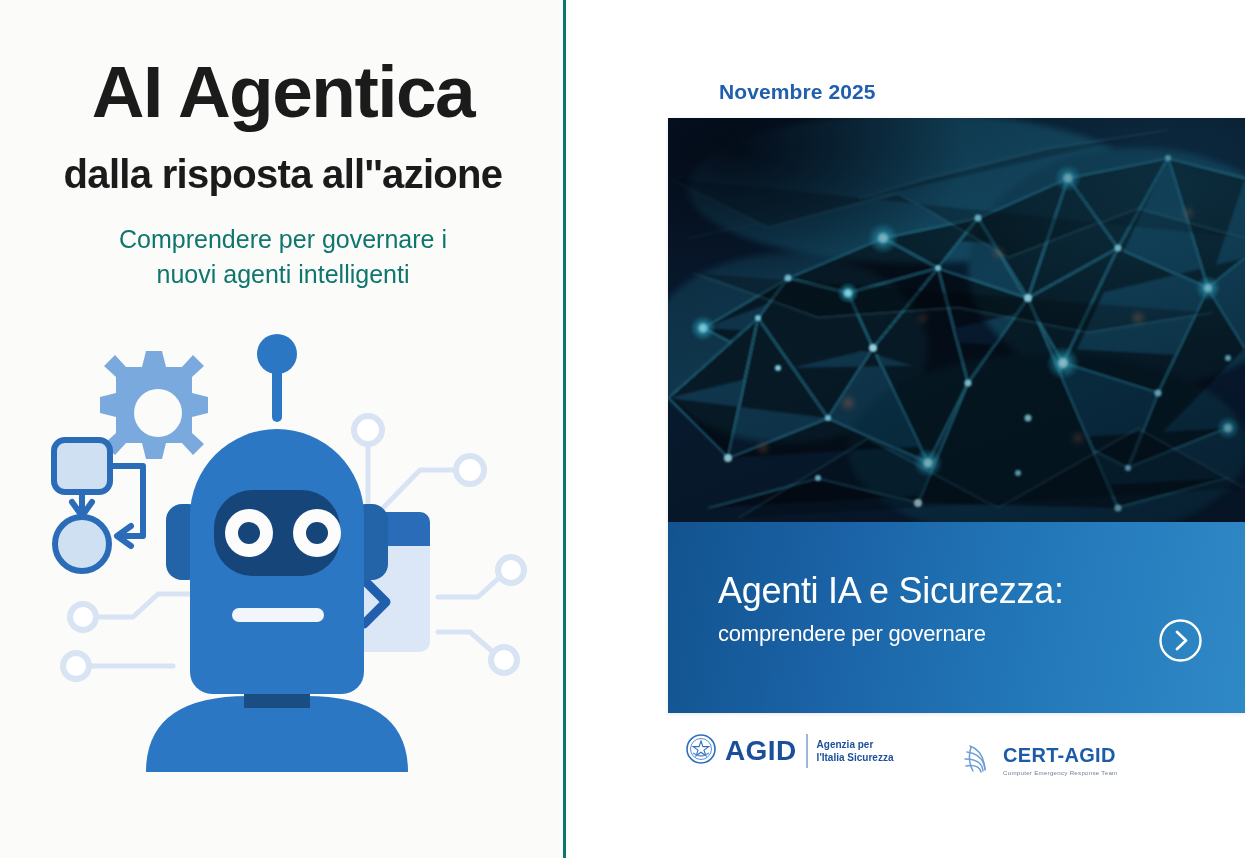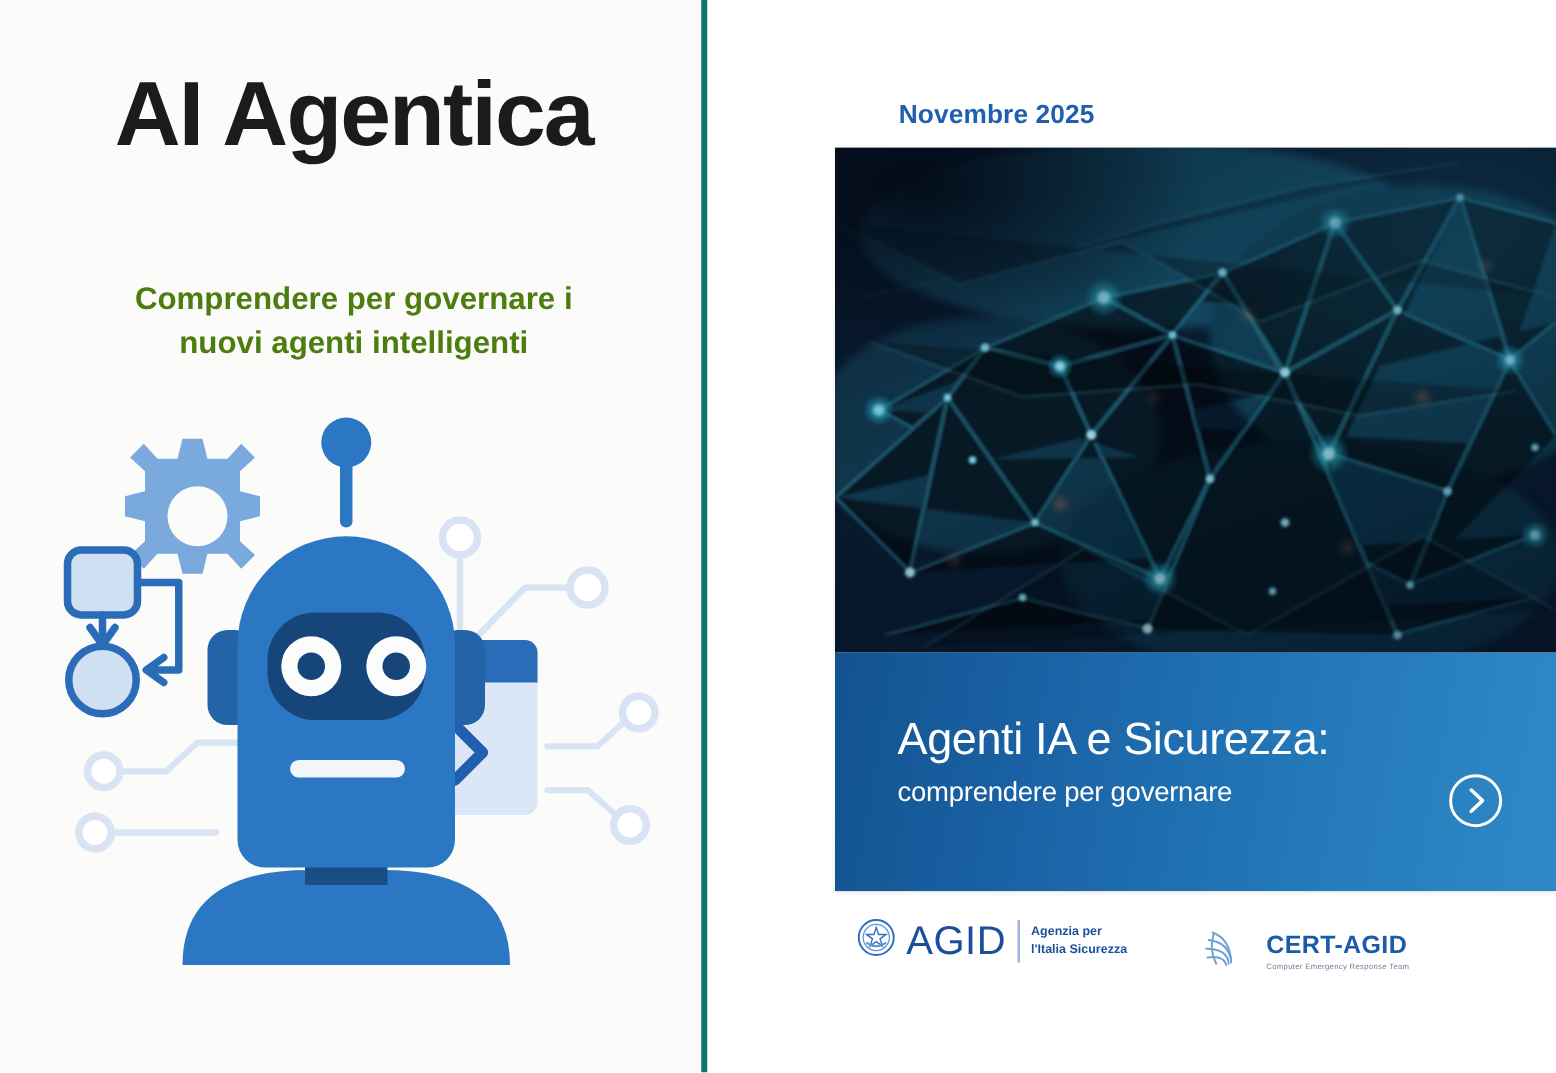--- a/index.html
+++ b/index.html
@@ -9,38 +9,38 @@
     font-family: "Liberation Sans", sans-serif;
     overflow: hidden;
   }
   .page { position: relative; width: 1245px; height: 858px; background: #ffffff; }
 
   
   .left-panel {
     position: absolute; left: 0; top: 0;
     width: 566px; height: 858px;
     background: #fbfbfa;
-    border-right: 5px solid #0f766e;
+    border-right: 3px solid #0f766e;
   }
   .hero-title {
     position: absolute; left: 0; top: 55px; width: 566px;
     text-align: center;
     font-size: 73px; font-weight: 700; letter-spacing: -1.5px;
     color: #1b1b1b; line-height: 1.02;
   }
   .hero-subtitle {
     position: absolute; left: 0; top: 152px; width: 566px;
     text-align: center;
     font-size: 40px; font-weight: 700; letter-spacing: -0.7px;
     color: #1b1b1b; line-height: 1.1;
   }
   .hero-desc {
     position: absolute; left: 0; top: 222px; width: 566px;
     text-align: center;
-    font-size: 25px; font-weight: 700; color: #4d7c0f;
+    font-size: 25px; font-weight: 400; color: #0f766e;
     line-height: 1.38;
   }
   .illustration {
     position: absolute; left: 38px; top: 312px;
     width: 500px; height: 460px;
   }
 
   
   .right-panel {
     position: absolute; left: 566px; top: 0;
@@ -87,36 +87,37 @@
     letter-spacing: -0.2px;
   }
   .band-arrow {
     position: absolute; right: 42px; top: 96px;
     width: 45px; height: 45px;
   }
 
   
   .logos { position: absolute; left: 102px; top: 730px; width: 577px; height: 70px; }
   .logo-agid { position: absolute; left: 18px; top: 4px; display: flex; align-items: center; gap: 9px; }
-  .agid-word { font-size: 32px; font-weight: 400; color: #1b4f9c; letter-spacing: 0.4px; text-align: center; }
+  .agid-word { font-size: 28px; font-weight: 700; color: #1b4f9c; letter-spacing: 0.4px; text-align: center; }
   .agid-divider { width: 2px; height: 34px; background: #9cb6d8; }
   .agid-tagline { font-size: 10px; font-weight: 700; color: #1b4f9c; line-height: 1.32; }
-  .logo-cert { position: absolute; left: 290px; top: 10px; display: flex; align-items: center; gap: 19px; }
+  .logo-cert { position: absolute; left: 290px; top: 10px; display: flex; align-items: center; gap: 9px; }
   .cert-text { display: flex; flex-direction: column; }
   .cert-word { font-size: 20px; font-weight: 700; color: #1b5ba8; letter-spacing: 0.3px; }
   .cert-tagline { font-size: 6.2px; font-weight: 400; color: #6d7f96; letter-spacing: 0.25px; margin-top: 2px; }
 </style>
 </head>
 <body>
 
 <div class="page">
 
   <div class="left-panel">
 
     <div class="hero-title">AI Agentica</div>
+    <div class="hero-subtitle">dalla risposta all''azione</div>
     <div class="hero-desc">
       <span>Comprendere per governare i</span><br>
       <span>nuovi agenti intelligenti</span>
     </div>
 
     <div class="illustration">
       <svg width="500" height="460" viewBox="0 0 500 460" xmlns="http://www.w3.org/2000/svg">
 
         <g stroke="#d8e4f3" stroke-width="5" fill="none" stroke-linecap="round" stroke-linejoin="round">
           <path d="M60 305 L95 305 L120 282 L205 282"></path>

